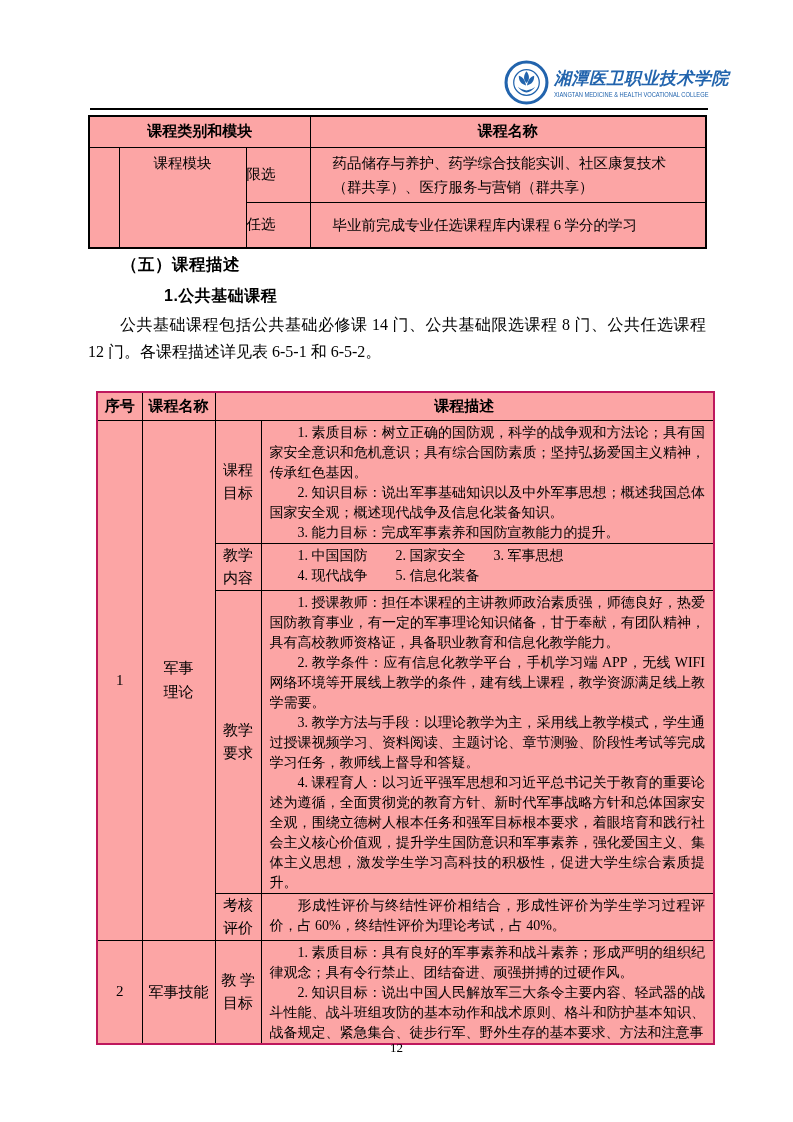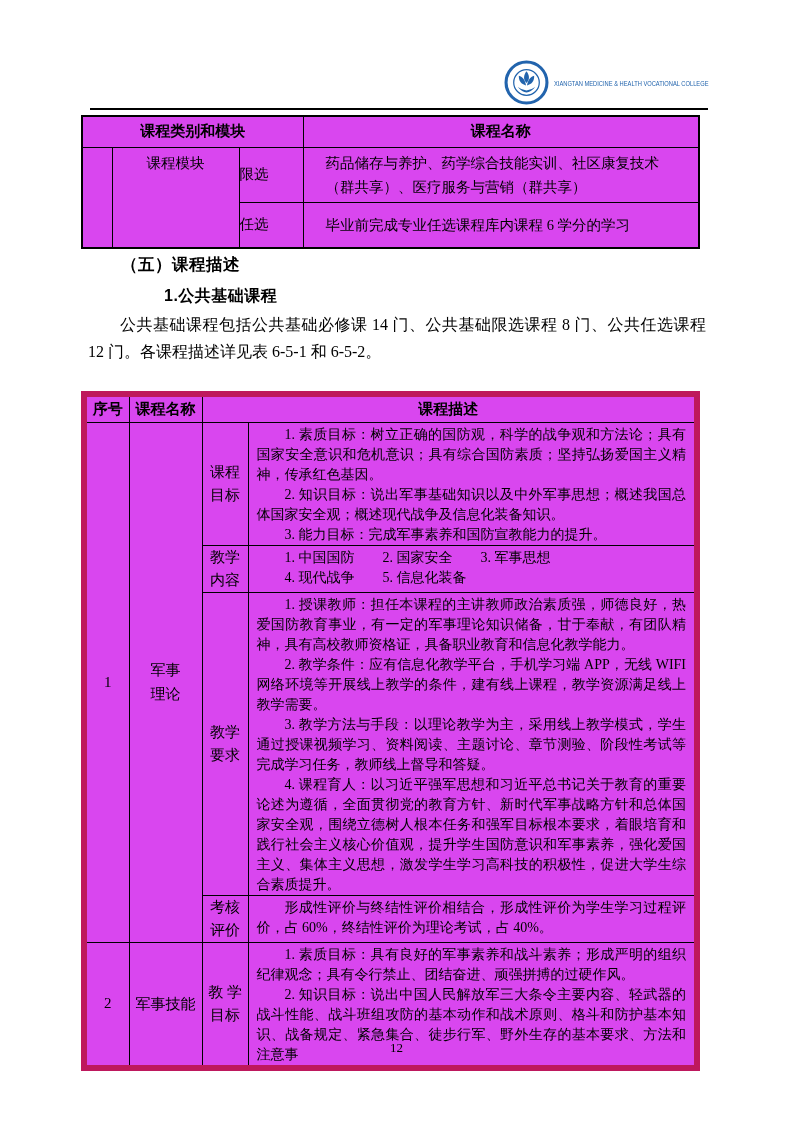--- a/index.html
+++ b/index.html
@@ -20,21 +20,21 @@
   .logo-en {
     color:#2264ad; font-size:7px; white-space:nowrap; letter-spacing:0px;
     transform:scaleX(0.82); transform-origin:left center;
     font-family:"Liberation Sans", sans-serif; margin-top:1px;
   }
 
   
   .header-rule { position:absolute; top:108px; left:90px; width:618px; height:2px; background:#000; }
 
   
-  table { border-collapse:collapse; table-layout:fixed; position:absolute; left:81px; width:619px; background:#d946ef; }
+  table { border-collapse:collapse; table-layout:fixed; position:absolute; left:88px; width:619px; background:#fca5a5; }
   td, th { border:1px solid #000; overflow:hidden; }
 
   
   .top-table { top:115px; border:2px solid #000; font-size:14.5px; }
   .top-table th {
     font-family:"Liberation Sans", sans-serif; font-weight:bold; font-size:15px;
     height:31px; text-align:center; vertical-align:middle;
   }
   .top-table .cell-empty { }
   .top-table .cell-module { vertical-align:top; text-align:center; padding-top:6px; }
@@ -55,21 +55,21 @@
   .intro {
     position:absolute; top:311px; left:88px; width:618px;
     font-size:16px; line-height:27px; text-indent:2em; text-align:justify;
   }
   .table-caption {
     position:absolute; top:368px; left:88px; width:618px; text-align:center;
     font-weight:bold; font-size:15px; font-family:"Liberation Sans", sans-serif;
   }
 
   
-  .main-table { top:391px; border:6px solid #be185d; }
+  .main-table { top:391px; border:2px solid #be185d;margin-left:8px; }
   .main-table thead th {
     font-family:"Liberation Sans", sans-serif; font-weight:bold; font-size:15px;
     height:28px; text-align:center; vertical-align:middle;
   }
   .cell-no { text-align:center; vertical-align:middle; font-size:15px; }
   .cell-name { text-align:center; vertical-align:middle; font-size:15px; line-height:24px; }
   .cell-label { text-align:center; vertical-align:middle; font-size:15px; line-height:23px; padding:0 2px; }
   .cell-desc { vertical-align:top; text-align:justify; padding:2px 8px 0 8px; }
   .cell-desc p { margin:0; text-indent:2em; line-height:20px; font-size:14px; }
 
@@ -84,20 +84,21 @@
   <div class="logo">
     <svg class="logo-emblem" viewBox="0 0 44 44" xmlns="http://www.w3.org/2000/svg">
       <circle cx="22" cy="22" r="20" fill="#ffffff" stroke="#2264ad" stroke-width="3"></circle>
       <circle cx="22" cy="22" r="12.5" fill="none" stroke="#2264ad" stroke-width="1.2"></circle>
       <path d="M22 11 c-3.2 4.2 -3.2 8.4 0 11.5 c3.2 -3.1 3.2 -7.3 0 -11.5 z" fill="#2264ad"></path>
       <path d="M14.5 15.5 c-0.2 5 2.2 8.2 7 9.4 c-0.8 -5 -3 -8.2 -7 -9.4 z" fill="#2264ad"></path>
       <path d="M29.5 15.5 c0.2 5 -2.2 8.2 -7 9.4 c0.8 -5 3 -8.2 7 -9.4 z" fill="#2264ad"></path>
       <path d="M13.5 26.5 q8.5 6.5 17 0 q-8.5 10.5 -17 0 z" fill="#2264ad"></path>
     </svg>
     <div class="logo-text">
+      <div class="logo-zh">湘潭医卫职业技术学院</div>
       <div class="logo-en">XIANGTAN MEDICINE &amp; HEALTH VOCATIONAL COLLEGE</div>
     </div>
   </div>
 
   <div class="header-rule"></div>
 
   <table class="top-table">
     <colgroup>
         <col style="width:30px">
         <col style="width:127px">

